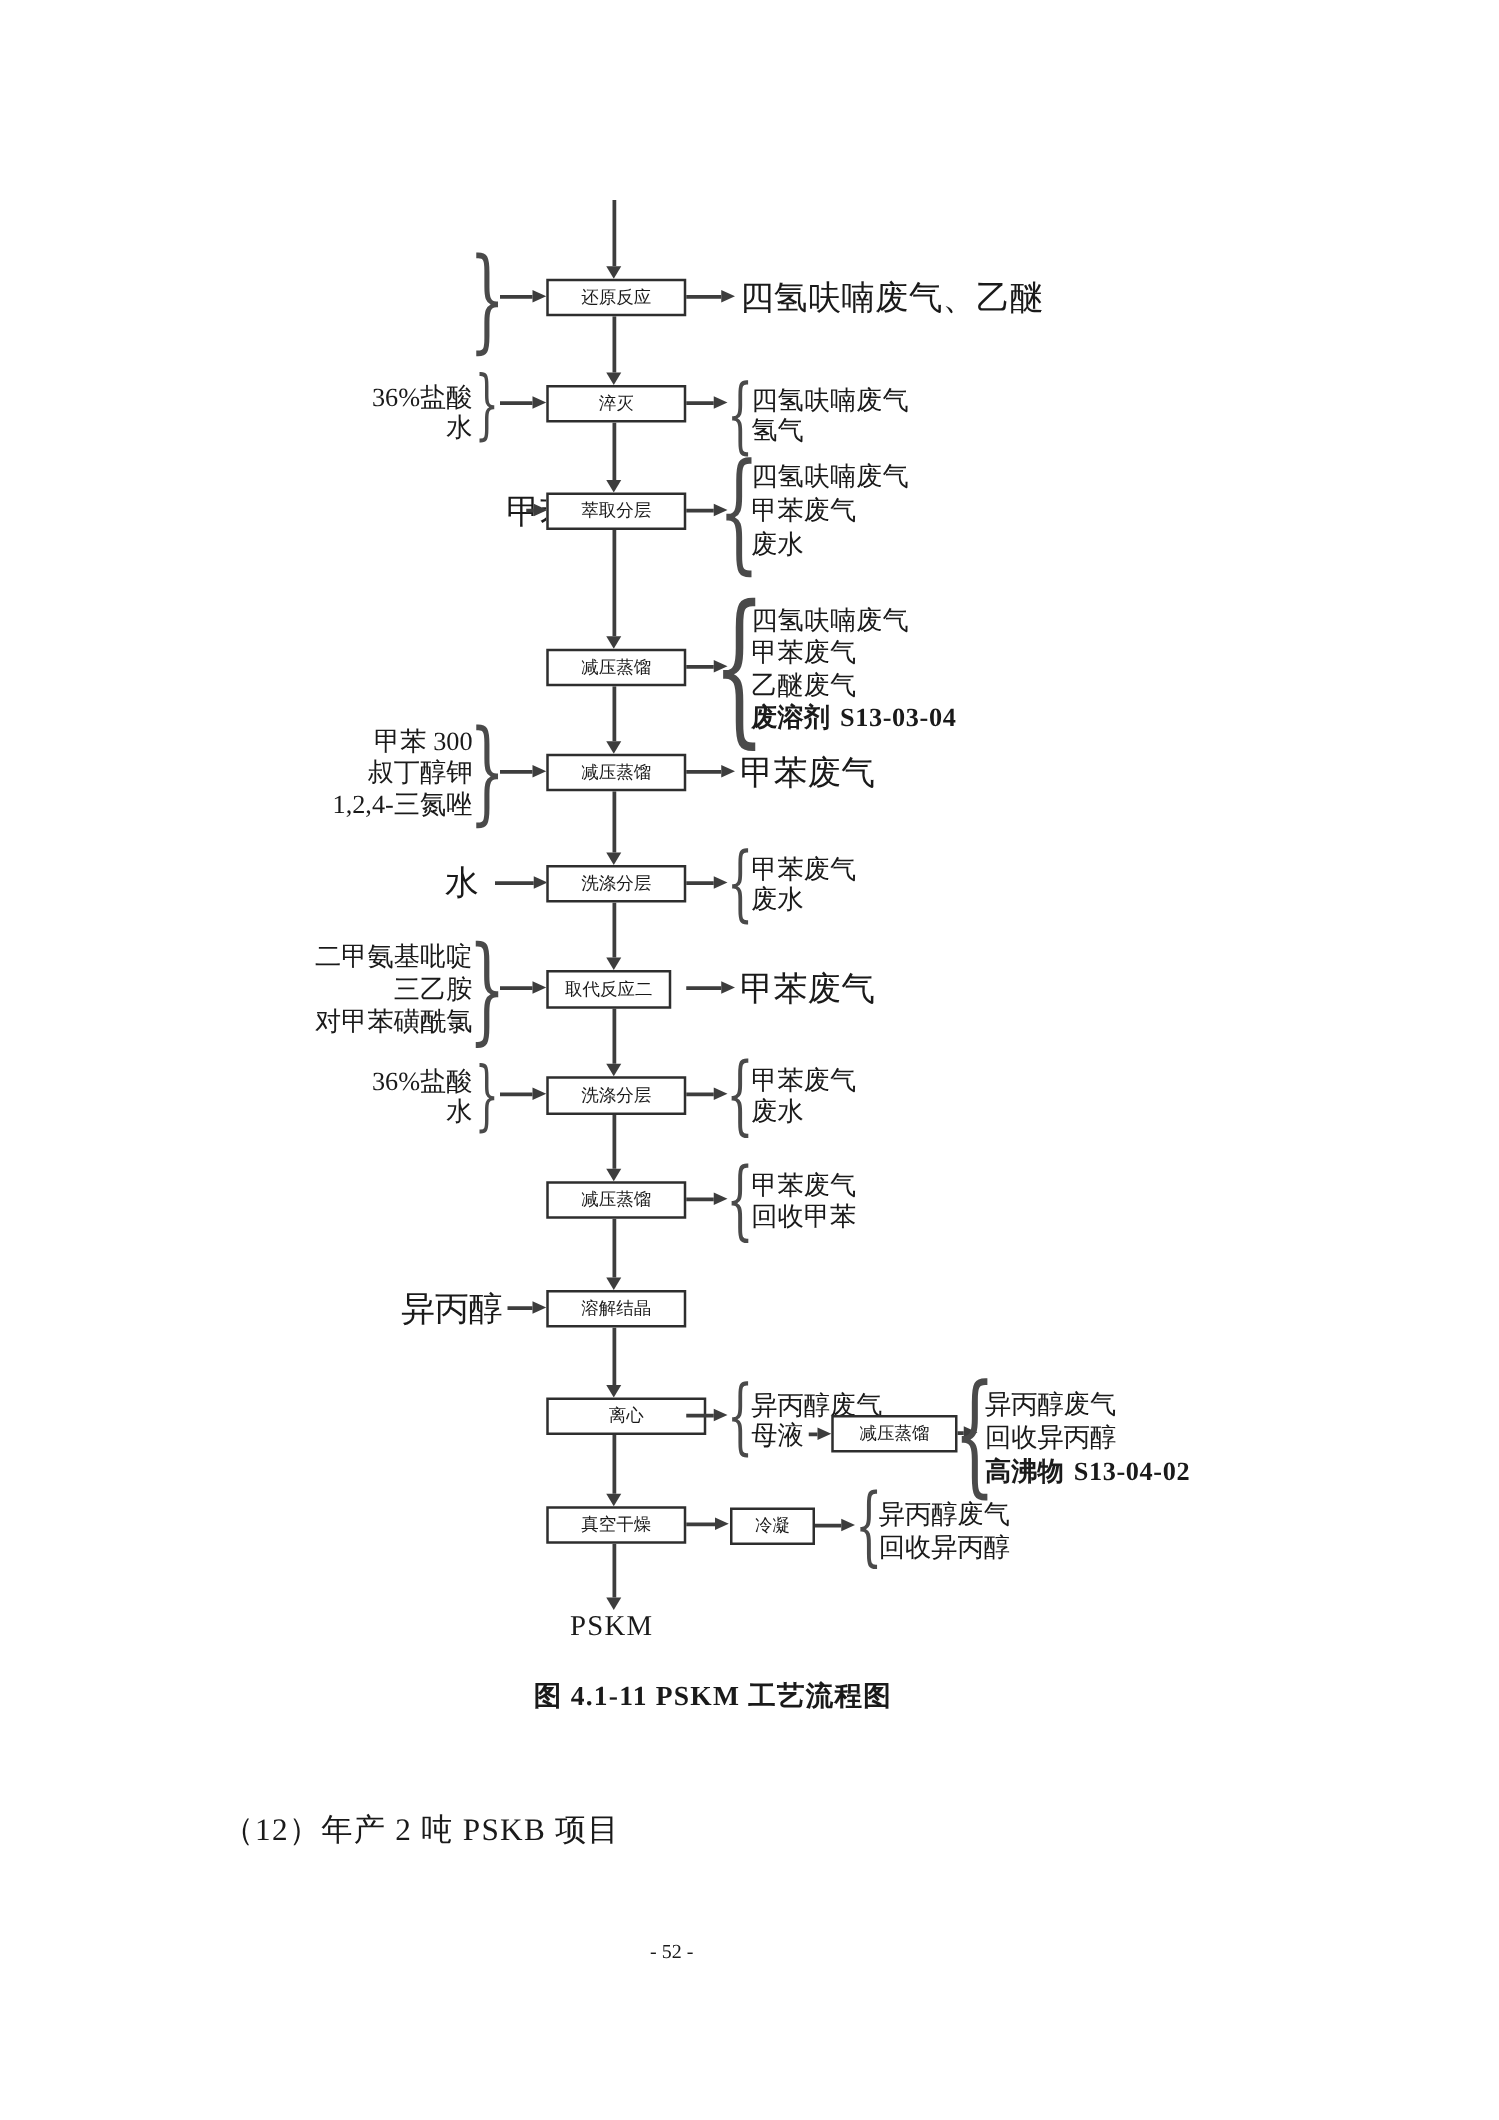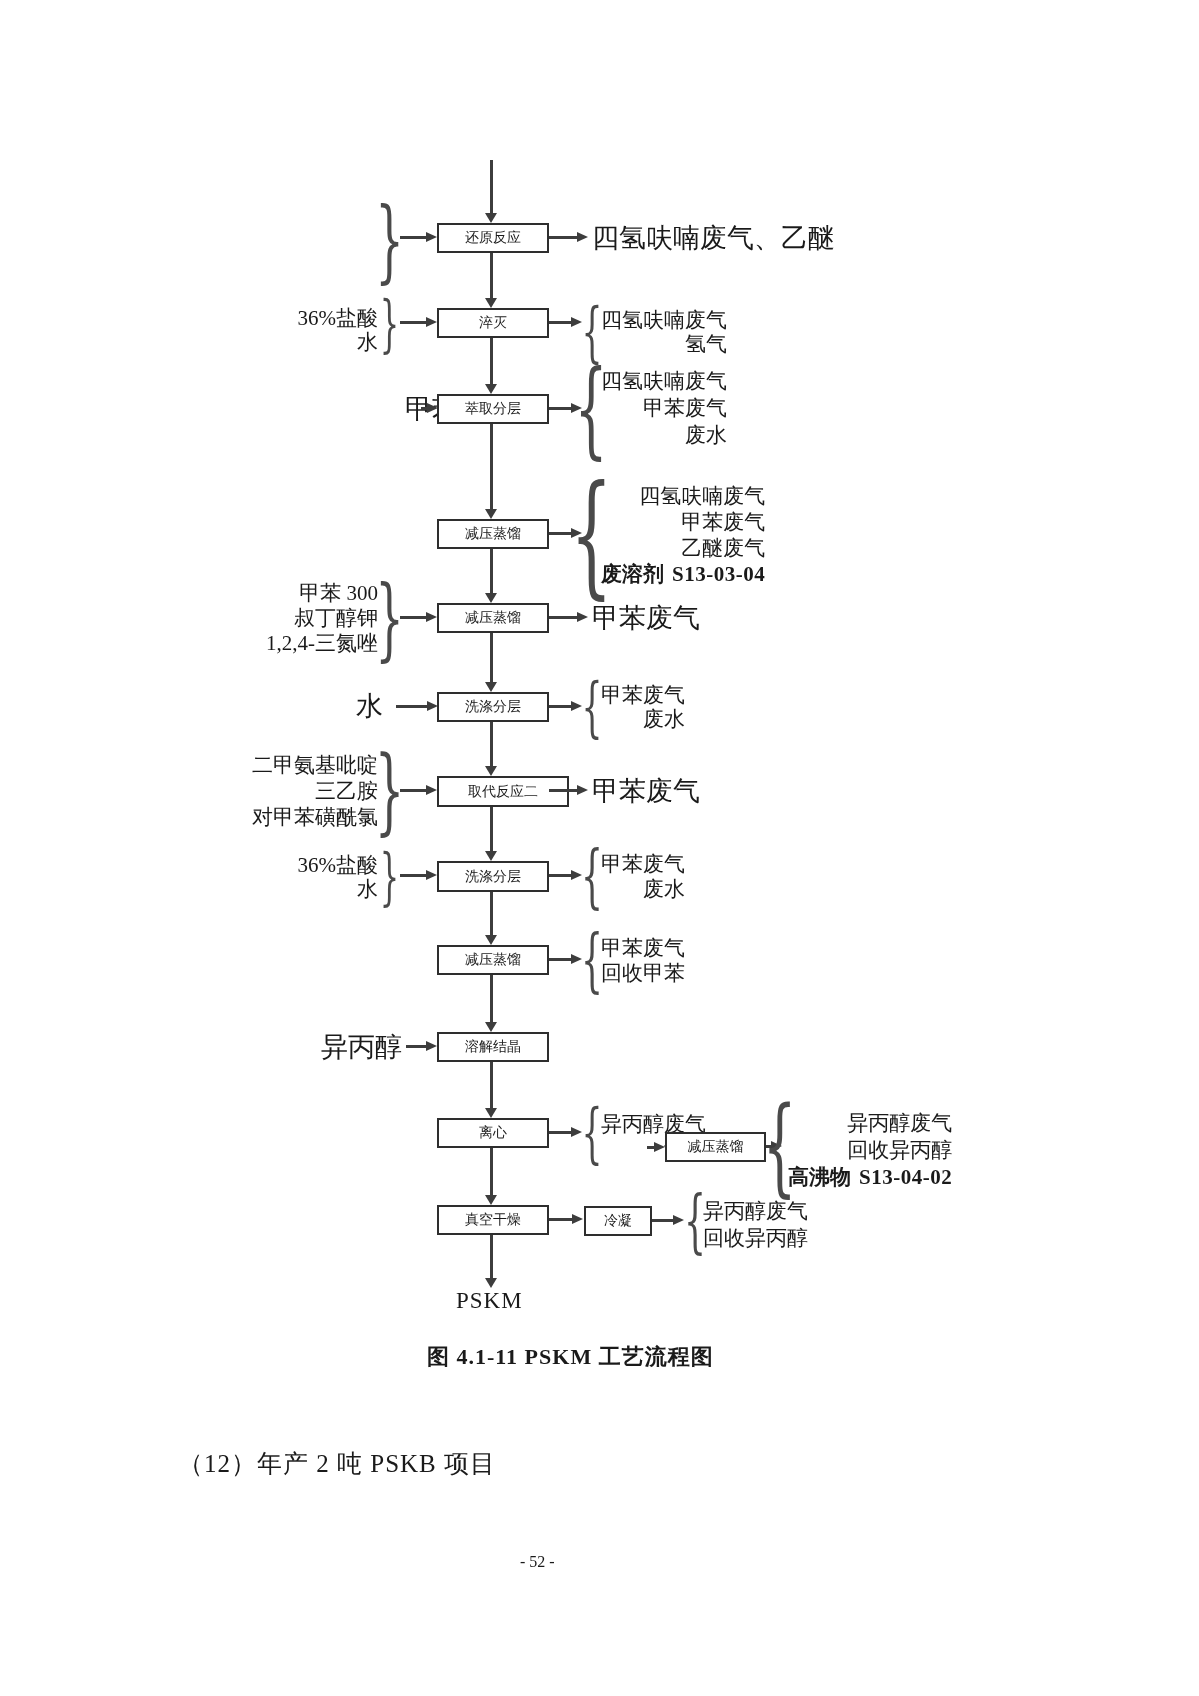--- a/index.html
+++ b/index.html
@@ -12,21 +12,21 @@
   .figure-area { position:absolute; left:0; top:0; width:1199px; height:1696px; }
 
   .pbox {
     position:absolute; box-sizing:border-box;
     border:2px solid #2e2e2e; background:#fff;
     display:flex; align-items:center; justify-content:center;
     font-size:14px; white-space:nowrap;
   }
 
   .lbl { position:absolute; font-size:27px; white-space:nowrap; line-height:25px; }
-  .lgroup { position:absolute; font-size:21px; white-space:nowrap;text-align:right; }
+  .lgroup { position:absolute; font-size:21px; white-space:nowrap; }
   .lgroup.ra { text-align:right; }
   .lh24 > div { line-height:24px; }
   .lh25 > div { line-height:25px; }
   .lh26 > div { line-height:26px; }
   .lh27 > div { line-height:27px; }
 
   .varrow { position:absolute; width:3px; background:#3d3d3d; }
   .varrow::after {
     content:""; position:absolute; left:-5px; bottom:-10px;
     border-left:6px solid transparent; border-right:6px solid transparent;
@@ -138,21 +138,21 @@
       <div>废水</div>
     </div>
 
     <div class="lgroup ra lh26" style="right:821px;top:752px">
       <div>二甲氨基吡啶</div>
       <div>三乙胺</div>
       <div>对甲苯磺酰氯</div>
     </div>
     <div class="brace brace-close" style="left:382px;top:756px;height:70px;font-size:93px"></div>
     <div class="harrow" style="left:400px;top:789px;width:26px"></div>
-    <div class="pbox" style="left:437px;top:776px;width:132px;height:31px">取代反应二</div>
+    <div class="pbox" style="left:437px;top:776px;width:100px;height:31px">取代反应二</div>
     <div class="harrow" style="left:549px;top:789px;width:28px"></div>
     <div class="lbl" style="left:592px;top:779px">甲苯废气</div>
 
     <div class="lgroup ra lh24" style="right:821px;top:853px">
       <div>36%盐酸</div>
       <div>水</div>
     </div>
     <div class="brace brace-close" style="left:382px;top:853px;height:46px;font-size:61px"></div>
     <div class="harrow" style="left:400px;top:874px;width:26px"></div>
     <div class="pbox" style="left:437px;top:861px;width:112px;height:31px">洗涤分层</div>
@@ -168,21 +168,21 @@
     <div class="brace brace-open" style="left:584px;top:934px;height:52px;font-size:69px"></div>
     <div class="lgroup lh25" style="left:601px;top:936px">
       <div>甲苯废气</div>
       <div>回收甲苯</div>
     </div>
 
     <div class="lbl" style="right:797px;top:1035px">异丙醇</div>
     <div class="harrow" style="left:406px;top:1045px;width:20px"></div>
     <div class="pbox" style="left:437px;top:1032px;width:112px;height:30px">溶解结晶</div>
 
-    <div class="pbox" style="left:437px;top:1118px;width:112px;height:30px">离心</div>
+    <div class="pbox" style="left:437px;top:1118px;width:128px;height:30px">离心</div>
     <div class="harrow" style="left:549px;top:1131px;width:22px"></div>
     <div class="brace brace-open" style="left:584px;top:1108px;height:50px;font-size:66px"></div>
     <div class="lgroup lh24" style="left:601px;top:1112px">
       <div>异丙醇废气</div>
       <div>母液</div>
     </div>
     <div class="harrow" style="left:647px;top:1146px;width:7px"></div>
     <div class="pbox" style="left:665px;top:1132px;width:101px;height:30px">减压蒸馏</div>
     <div class="harrow" style="left:766px;top:1145px;width:5px"></div>
     <div class="brace brace-open" style="left:772px;top:1107px;height:80px;font-size:106px"></div>

